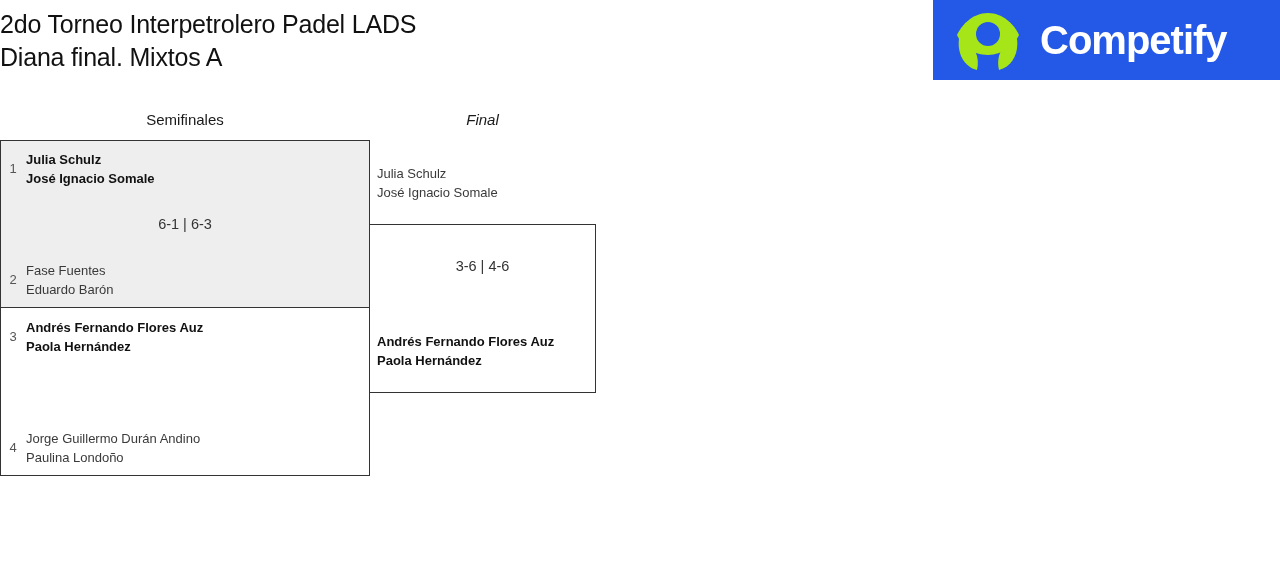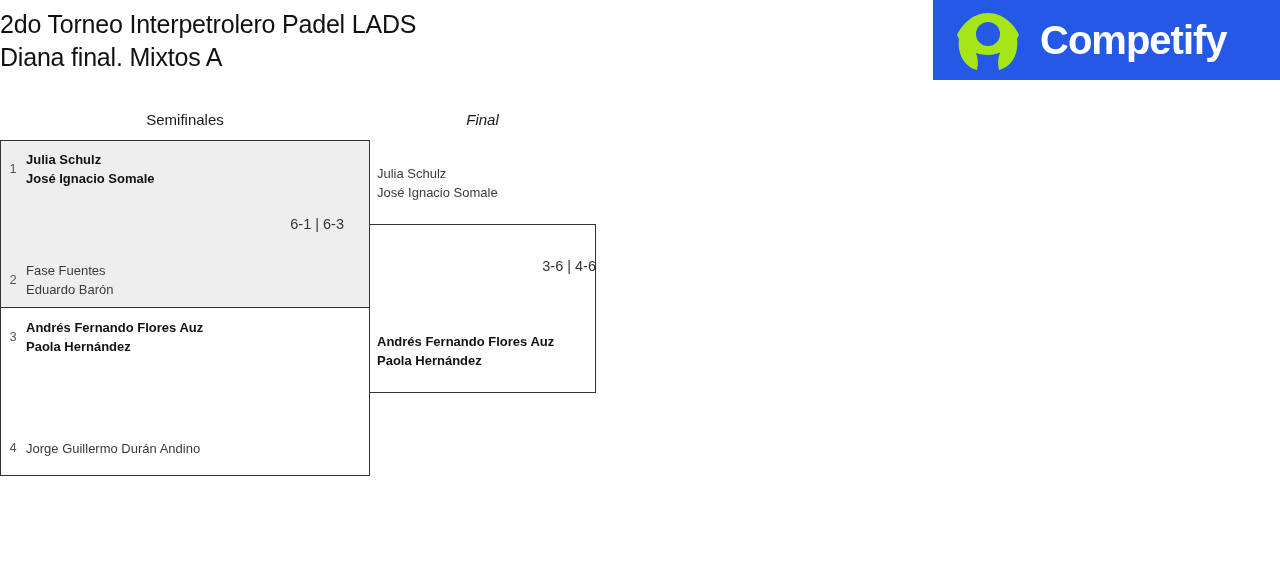--- a/index.html
+++ b/index.html
@@ -125,21 +125,21 @@
     white-space: nowrap;
   }
   .team.winner .team-names { font-weight: bold; color: #111111; }
   .team.loser  .team-names { font-weight: normal; color: #3a3a3a; }
   .player { display: block; }
 
   .score {
     position: absolute;
     font-size: 14.5px;
     color: #333333;
-    text-align: right;
+    text-align: center;
     line-height: 19px;
     white-space: nowrap;
   }
 
   
   #team-sf1-top    { left: 0px;  top: 148px; width: 370px; height: 42px; }
   #team-sf1-bottom { left: 0px;  top: 259px; width: 370px; height: 42px; }
   #score-sf1       { left: 26px; top: 215px; width: 318px; }
 
   
@@ -203,20 +203,21 @@
       <span class="player">Andrés Fernando Flores Auz</span>
       <span class="player">Paola Hernández</span>
     </span>
   </div>
 
 
   <div class="team loser" id="team-sf2-bottom">
     <span class="seed">4</span>
     <span class="team-names">
       <span class="player">Jorge Guillermo Durán Andino</span>
+      <span class="player">Paulina Londoño</span>
     </span>
   </div>
 
   <div class="match-box plain" id="match-final"></div>
 
   <div class="team loser" id="team-final-top">
     <span class="team-names">
       <span class="player">Julia Schulz</span>
       <span class="player">José Ignacio Somale</span>
     </span>

